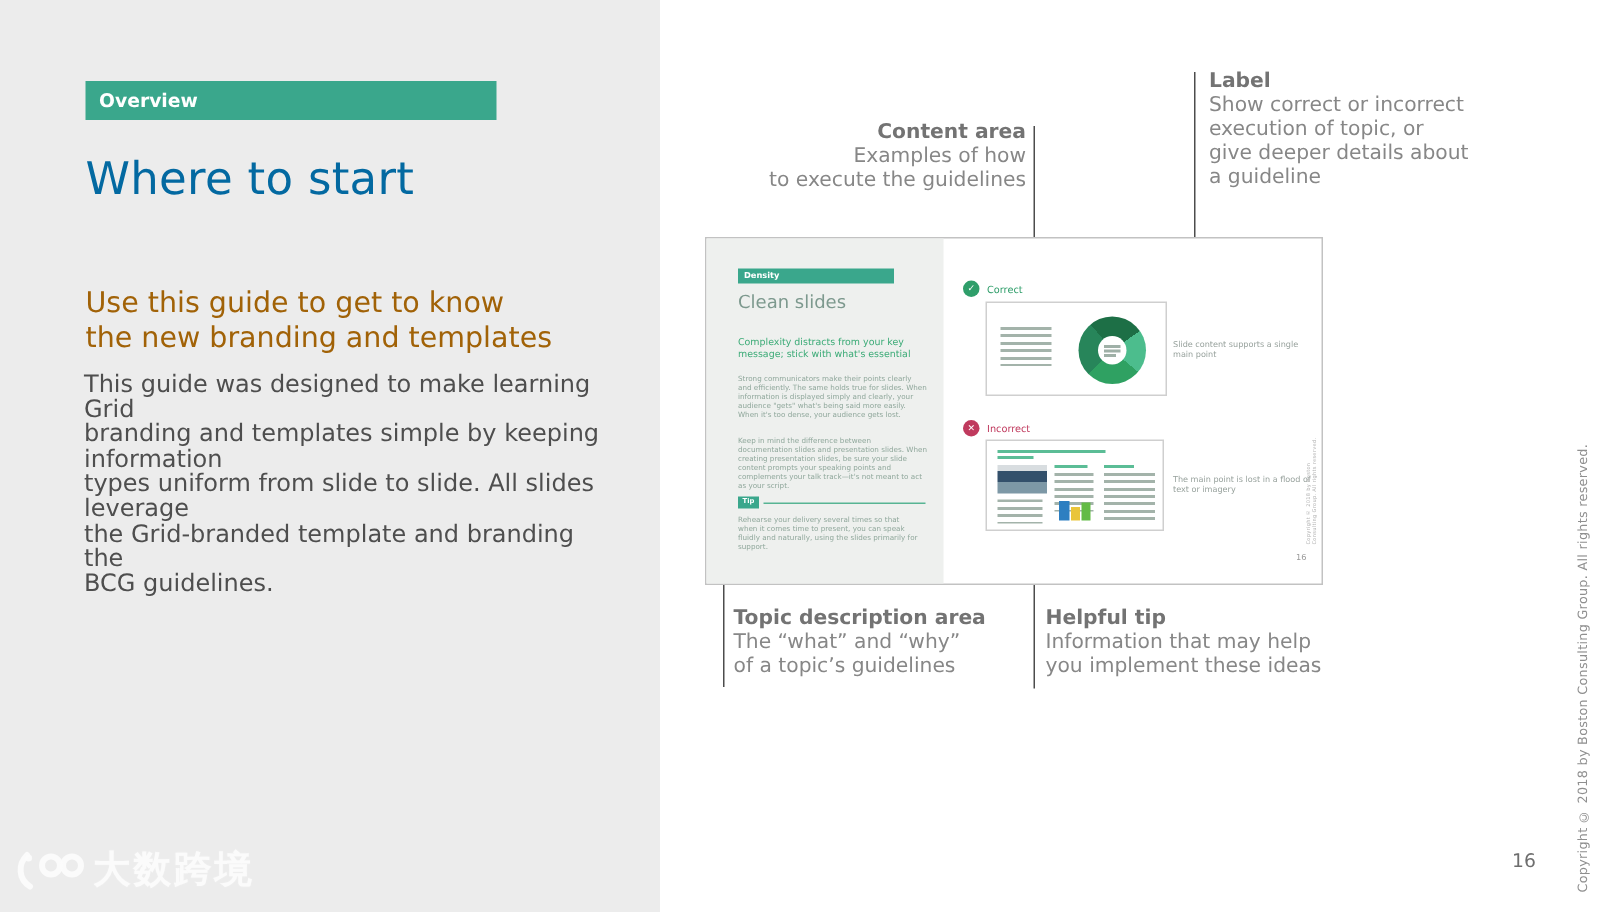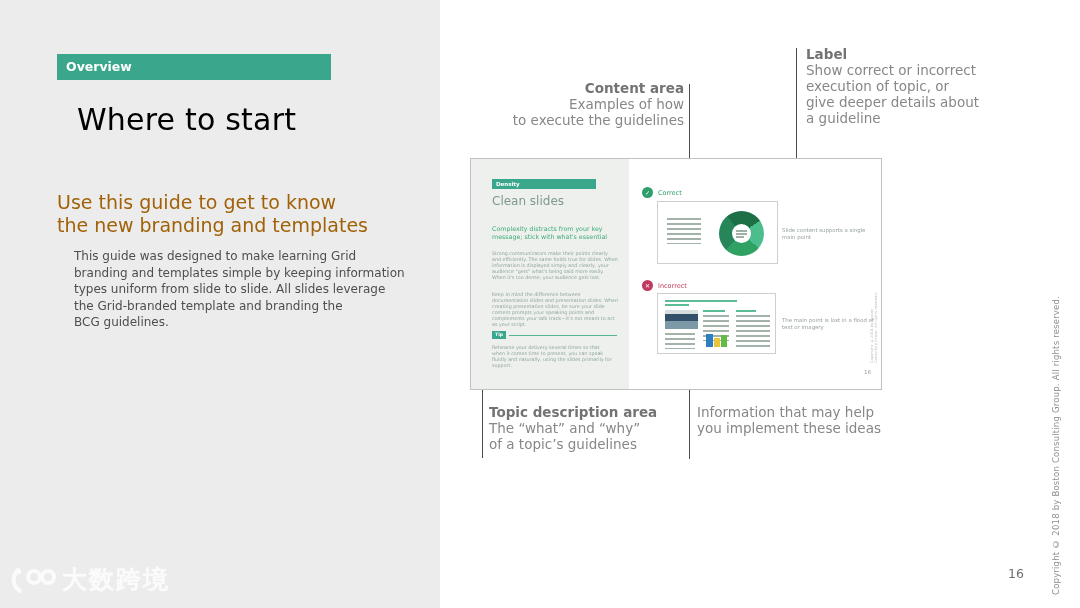--- a/index.html
+++ b/index.html
@@ -5,23 +5,23 @@
   * { margin:0; padding:0; box-sizing:border-box; }
   html,body { width:1080px; height:608px; background:#ffffff; overflow:hidden;
               font-family:"DejaVu Sans", sans-serif; }
   #canvas { position:relative; width:1080px; height:608px; background:#ffffff; }
 
   
   .left-panel { position:absolute; left:0; top:0; width:440px; height:608px; background:#ececec; }
   .overview-banner { position:absolute; left:57px; top:54px; width:274px; height:26px;
                      background:#3aa78c; color:#ffffff; font-size:12.5px; font-weight:bold;
                      line-height:26px; padding-left:9px; }
-  .main-title { position:absolute; left:57px; top:102px; font-size:30px; color:#000000; letter-spacing:0.2px;margin-left:20px; }
+  .main-title { position:absolute; left:57px; top:102px; font-size:30px; color:#0369a1; letter-spacing:0.2px; }
   .sub-title  { position:absolute; left:57px; top:191px; font-size:19px; line-height:23px; color:#a16207; }
-  .body-copy  { position:absolute; left:74px; top:248px; width:345px; font-size:12px;
+  .body-copy  { position:absolute; left:56px; top:248px; width:345px; font-size:16px;
                 line-height:16.6px; color:#4e4e4e; }
 
   
   .watermark { position:absolute; left:10px; top:563px; display:flex; align-items:center;
                gap:6px; opacity:0.85; }
   .wm-logo svg { display:block; }
   .wm-text { color:rgba(255,255,255,0.9); font-size:25px; font-weight:bold; letter-spacing:2px;
              text-shadow:0 0 1px rgba(255,255,255,0.4); }
 
   
@@ -158,20 +158,21 @@
     <div>a guideline</div>
   </div>
 
   <div class="ann ann-topic">
     <div class="t">Topic description area</div>
     <div>The “what” and “why”</div>
     <div>of a topic’s guidelines</div>
   </div>
 
   <div class="ann ann-helpful">
+    <div class="t">Helpful tip</div>
     <div>Information that may help</div>
     <div>you implement these ideas</div>
   </div>
 
   <div class="vline" style="left:689px; top:84px;  height:94px;"></div>
   <div class="dot" style="left:686px; top:175px;"></div>
 
   <div class="vline" style="left:796px; top:48px;  height:172px;"></div>
   <div class="dot" style="left:793px; top:217px;"></div>
 

